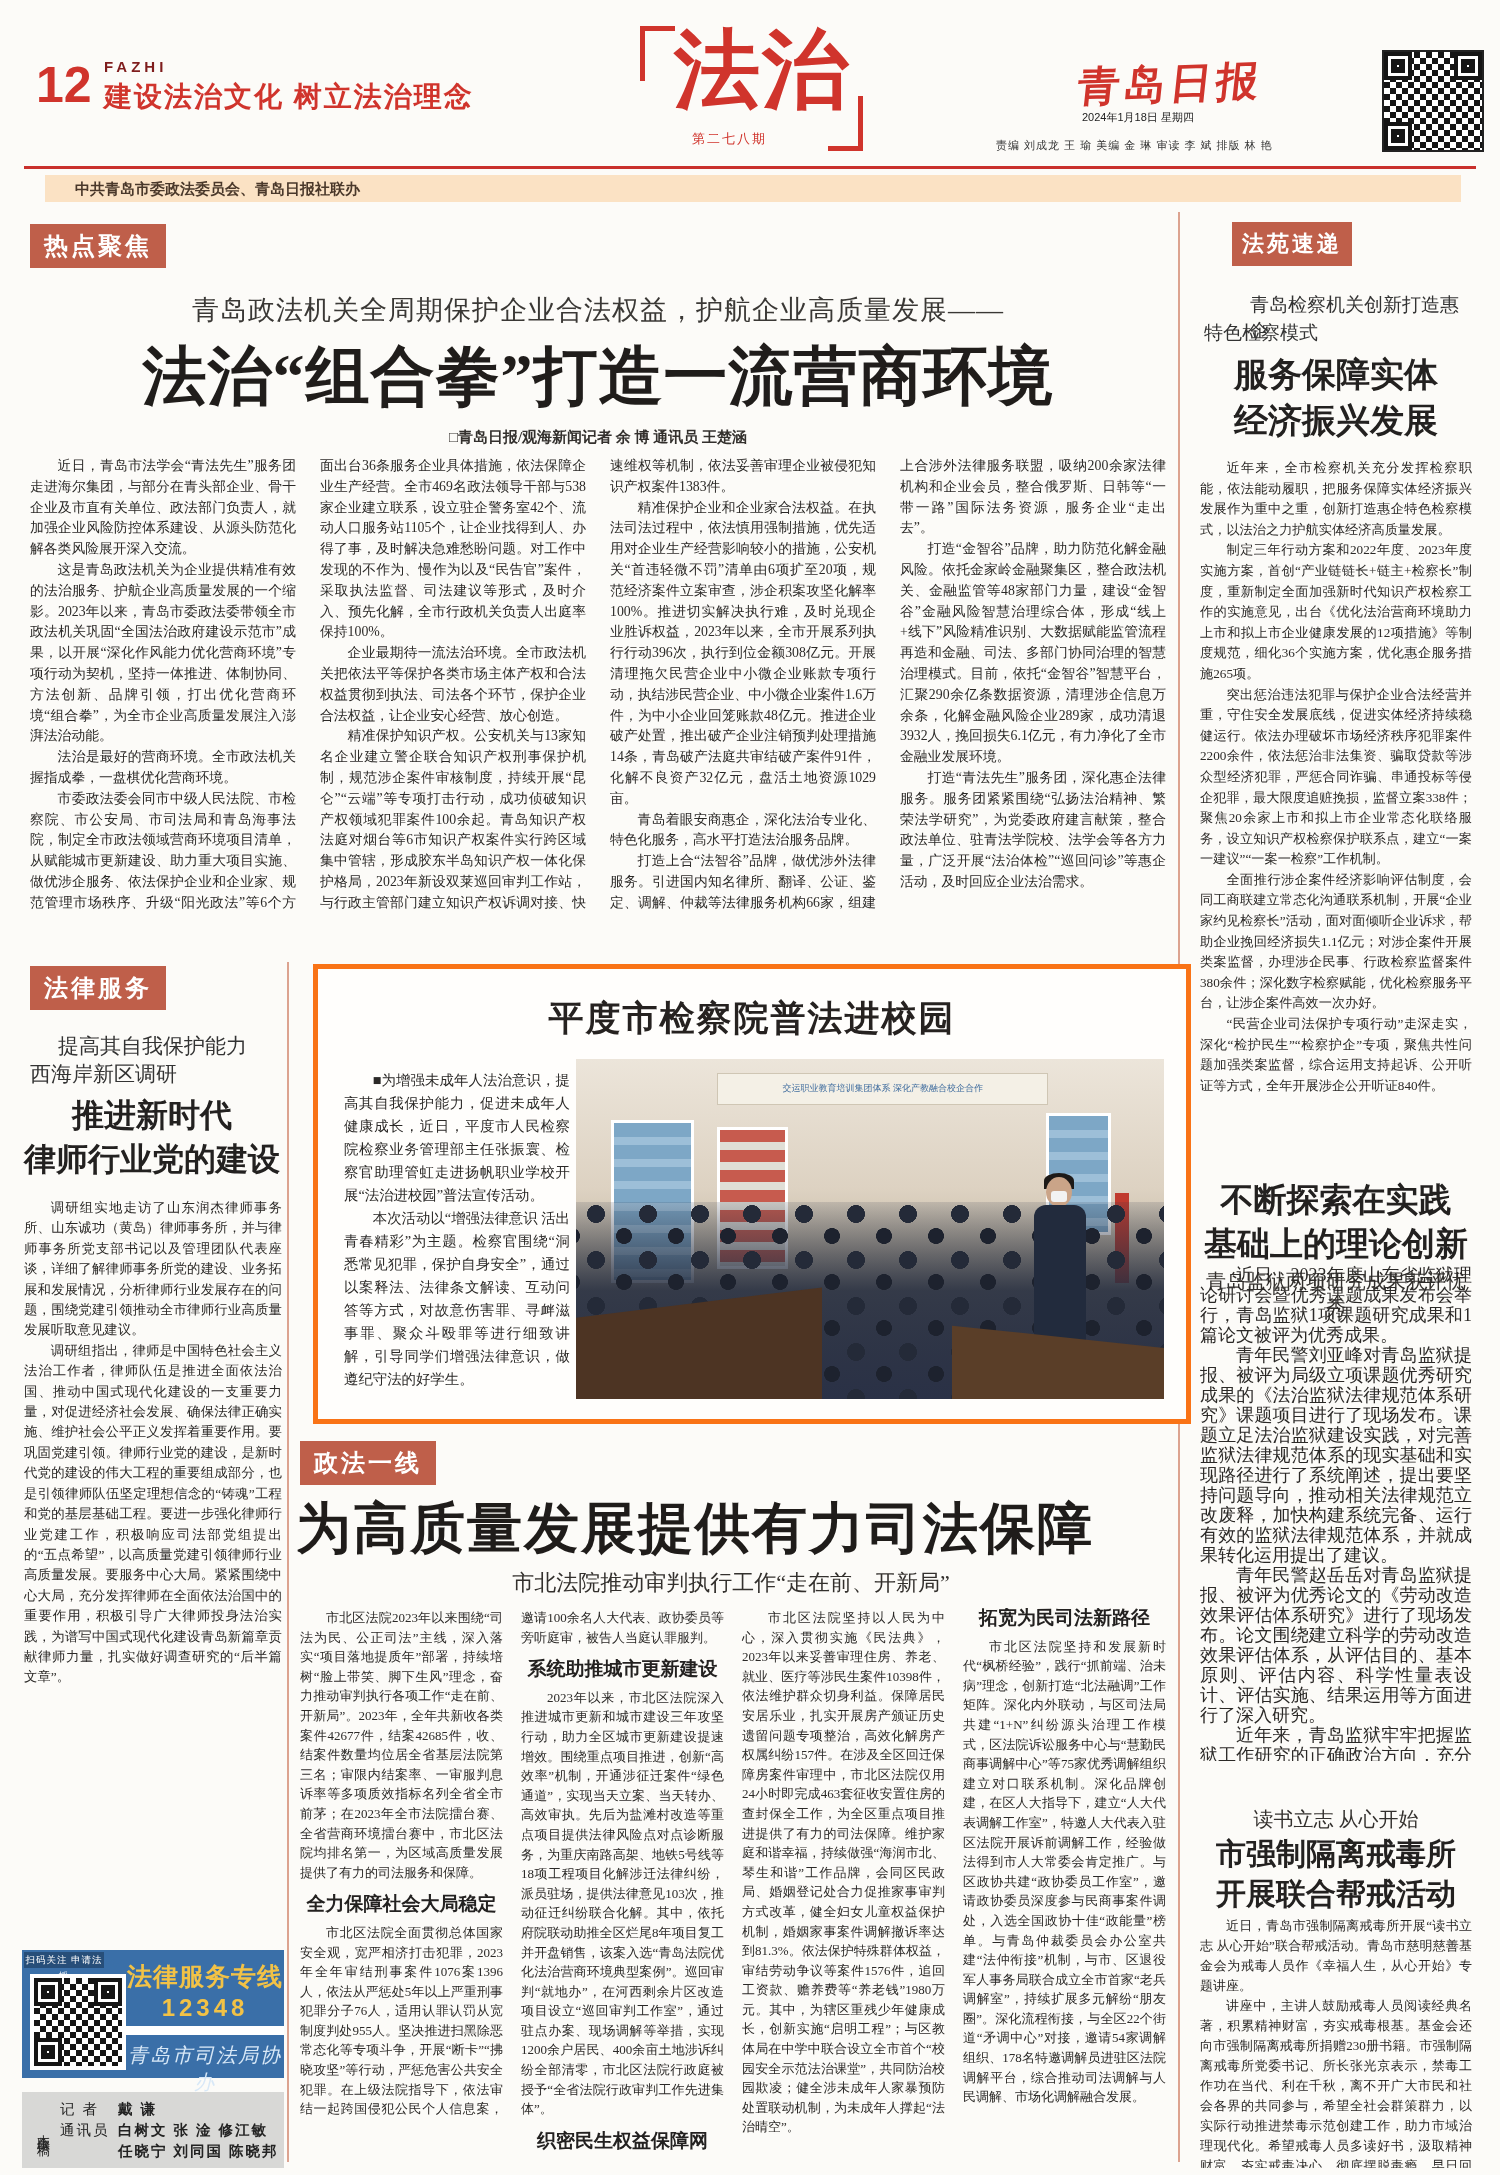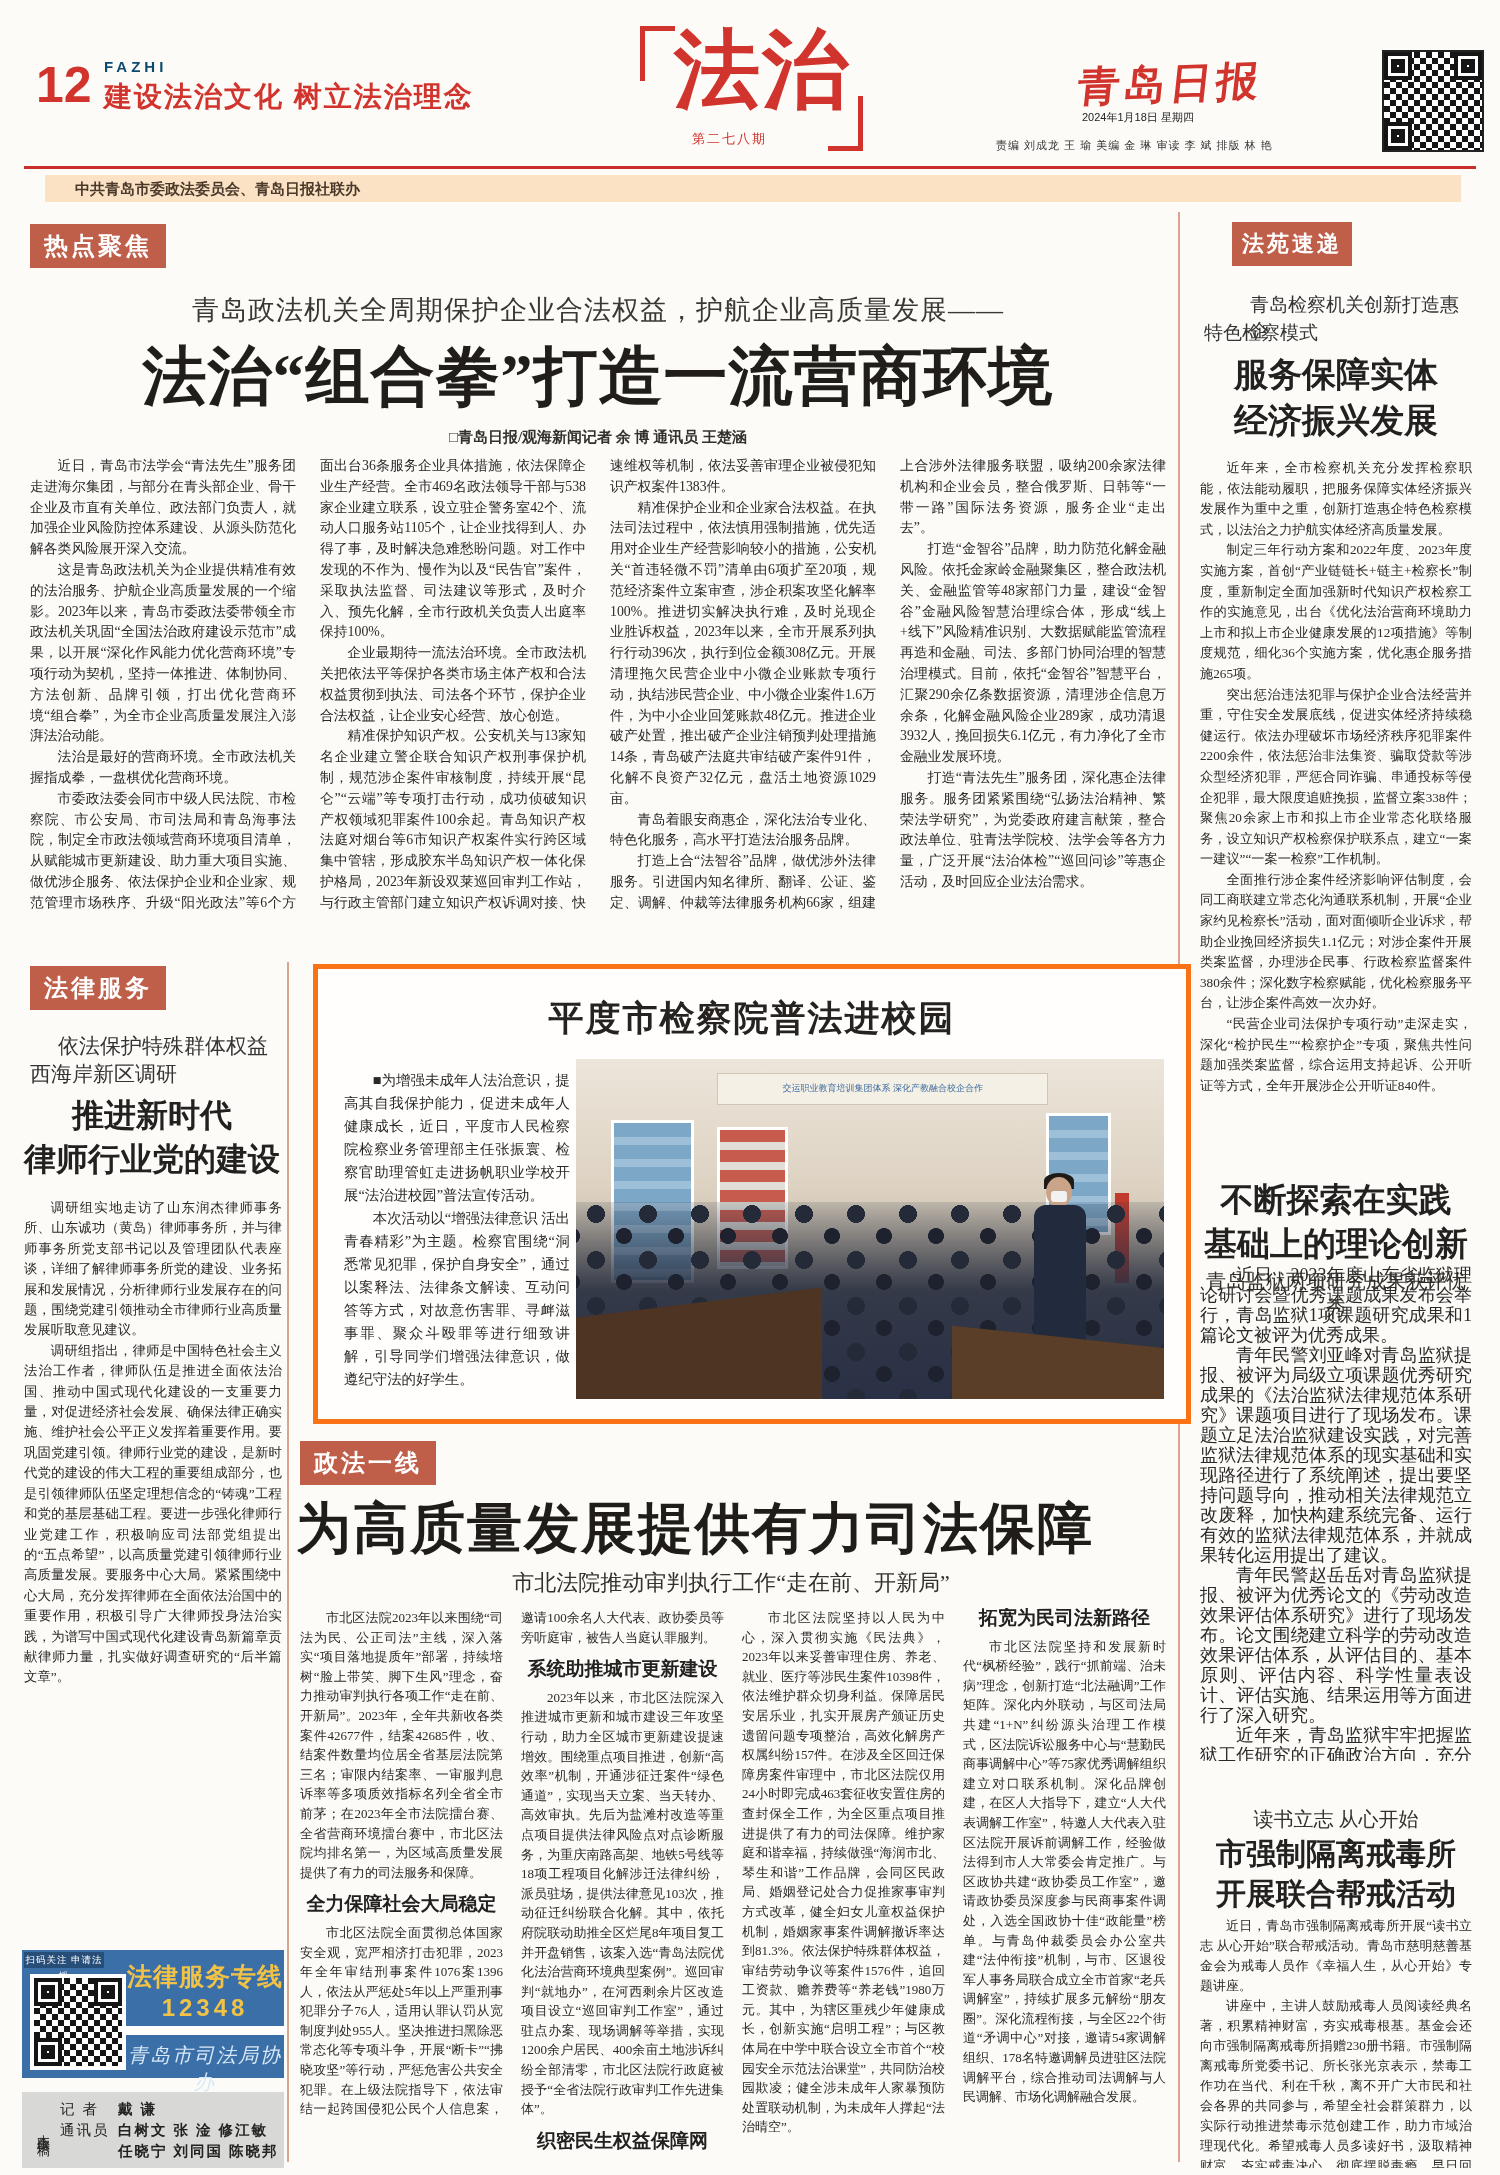--- a/index.html
+++ b/index.html
@@ -3,21 +3,21 @@
 <meta charset="utf-8">
 <style>
   html,body{margin:0;padding:0;background:#e8e6e0;}
   .page{position:relative;width:1500px;height:2175px;background:#fcfbf8;margin:0 auto;
         font-family:"Liberation Serif","DejaVu Serif",serif;color:#2b2927;overflow:hidden;}
   .abs{position:absolute;}
   .sans{font-family:"Liberation Sans","DejaVu Sans",sans-serif;}
 
   
   .page-num{left:36px;top:56px;font-size:50px;font-weight:bold;color:#d0342c;font-family:"Liberation Sans",sans-serif;}
-  .fazhi{left:104px;top:58px;font-size:15px;letter-spacing:4px;font-weight:bold;color:#0c4a6e;}
+  .fazhi{left:104px;top:58px;font-size:15px;letter-spacing:4px;font-weight:bold;color:#7f1d1d;}
   .slogan{left:104px;top:78px;font-size:28px;font-weight:bold;color:#d0342c;letter-spacing:2px;}
   .masthead{left:640px;top:18px;width:230px;height:140px;}
   .bracket-tl{position:absolute;left:0;top:8px;width:30px;height:50px;border-left:5px solid #d0342c;border-top:5px solid #d0342c;}
   .bracket-br{position:absolute;left:188px;top:78px;width:30px;height:50px;border-right:5px solid #d0342c;border-bottom:5px solid #d0342c;}
   .fz-title{position:absolute;left:34px;top:6px;font-size:86px;line-height:92px;font-weight:bold;color:#d0342c;letter-spacing:2px;}
   .issue{position:absolute;left:52px;top:112px;font-size:13px;color:#d0342c;letter-spacing:2px;}
   .paper-logo{left:1078px;top:56px;font-size:42px;font-weight:bold;color:#d0342c;transform:skewX(-8deg) rotate(-2deg);letter-spacing:4px;}
   .date-line{left:1082px;top:110px;font-size:11px;font-weight:normal;color:#222;}
   .editors{left:996px;top:138px;font-size:11px;color:#333;letter-spacing:1px;}
   .qr{background:conic-gradient(#151515 25%,#fff 0 50%,#151515 0 75%,#fff 0) 0 0/12px 12px;position:absolute;}
@@ -170,21 +170,21 @@
       <p>青岛着眼安商惠企，深化法治专业化、特色化服务，高水平打造法治服务品牌。</p>
       <p>打造上合“法智谷”品牌，做优涉外法律服务。引进国内知名律所、翻译、公证、鉴定、调解、仲裁等法律服务机构66家，组建上合涉外法律服务联盟，吸纳200余家法律机构和企业会员，整合俄罗斯、日韩等“一带一路”国际法务资源，服务企业“走出去”。</p>
       <p>打造“金智谷”品牌，助力防范化解金融风险。依托金家岭金融聚集区，整合政法机关、金融监管等48家部门力量，建设“金智谷”金融风险智慧治理综合体，形成“线上+线下”风险精准识别、大数据赋能监管流程再造和金融、司法、多部门协同治理的智慧治理模式。目前，依托“金智谷”智慧平台，汇聚290余亿条数据资源，清理涉企信息万余条，化解金融风险企业289家，成功清退3932人，挽回损失6.1亿元，有力净化了全市金融业发展环境。</p>
       <p>打造“青法先生”服务团，深化惠企法律服务。服务团紧紧围绕“弘扬法治精神、繁荣法学研究”，为党委政府建言献策，整合政法单位、驻青法学院校、法学会等各方力量，广泛开展“法治体检”“巡回问诊”等惠企活动，及时回应企业法治需求。</p>
     </div>
 
   <div class="abs vline v1"></div>
   <div class="abs vline v2"></div>
 
   <div class="abs label" style="left:30px;top:966px;width:136px;height:44px;">法律服务</div>
-  <div class="abs ls-k1">依法保护特殊群体权益</div>
+  <div class="abs ls-k1">提高其自我保护能力</div>
   <div class="abs ls-k2">西海岸新区调研</div>
   <div class="abs ls-t1">推进新时代</div>
   <div class="abs ls-t2">律师行业党的建设</div>
   <div class="abs ls-body col-text">
       <p>调研组实地走访了山东润杰律师事务所、山东诚功（黄岛）律师事务所，并与律师事务所党支部书记以及管理团队代表座谈，详细了解律师事务所党的建设、业务拓展和发展情况，分析律师行业发展存在的问题，围绕党建引领推动全市律师行业高质量发展听取意见建议。</p>
       <p>调研组指出，律师是中国特色社会主义法治工作者，律师队伍是推进全面依法治国、推动中国式现代化建设的一支重要力量，对促进经济社会发展、确保法律正确实施、维护社会公平正义发挥着重要作用。要巩固党建引领。律师行业党的建设，是新时代党的建设的伟大工程的重要组成部分，也是引领律师队伍坚定理想信念的“铸魂”工程和党的基层基础工程。要进一步强化律师行业党建工作，积极响应司法部党组提出的“五点希望”，以高质量党建引领律师行业高质量发展。要服务中心大局。紧紧围绕中心大局，充分发挥律师在全面依法治国中的重要作用，积极引导广大律师投身法治实践，为谱写中国式现代化建设青岛新篇章贡献律师力量，扎实做好调查研究的“后半篇文章”。</p>
     </div>
 
   <div class="abs photo-box">
     <div class="pb-title">平度市检察院普法进校园</div>

